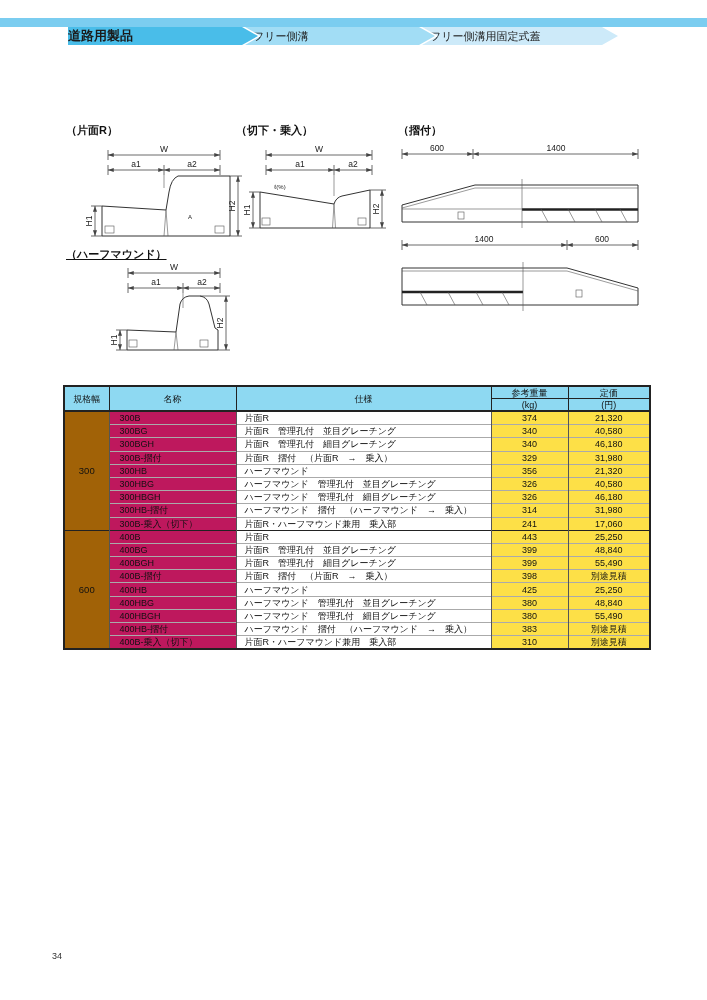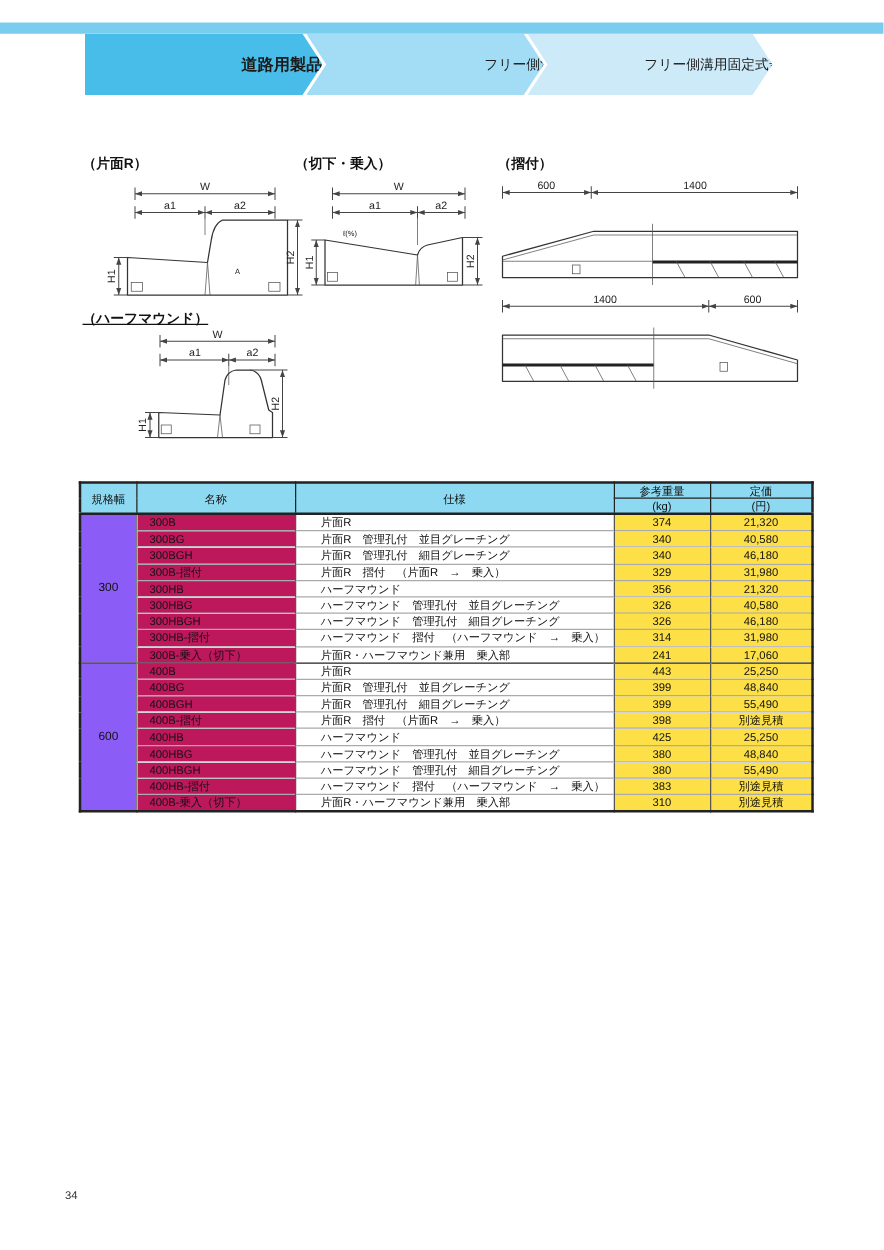--- a/index.html
+++ b/index.html
@@ -1,21 +1,21 @@
 <!DOCTYPE html>
 <html><head>
 <meta charset="utf-8">
 <style>
   html,body{margin:0;padding:0;background:#fff;}
   .page{position:relative;width:707px;height:1000px;background:#fff;overflow:hidden;
         font-family:"Liberation Sans","DejaVu Sans",sans-serif;color:#111;}
   
   .top-band{position:absolute;left:0;top:18px;width:707px;height:9px;background:#7bcdf0;}
   
-  .crumb{position:absolute;top:27px;height:49px;display:flex;align-items:center;justify-content:flex-end;
+  .crumb{position:absolute;top:27px;height:18px;display:flex;align-items:center;justify-content:flex-start;
          font-size:11px;color:#1b1b1b;}
   .crumb-1{left:68px;width:190px;background:#49bde9;font-weight:bold;font-size:13px;
            clip-path:polygon(0 0,174px 0,190px 50%,174px 100%,0 100%);}
   .crumb-2{left:245px;width:190px;background:#a2ddf5;padding-left:8px;
            clip-path:polygon(0 0,174px 0,190px 50%,174px 100%,0 100%,16px 50%);}
   .crumb-3{left:422px;width:196px;background:#cdeaf9;padding-left:8px;
            clip-path:polygon(0 0,180px 0,196px 50%,180px 100%,0 100%,16px 50%);}
   .page-title{position:absolute;left:64px;top:82px;font-size:20px;font-weight:bold;letter-spacing:1px;}
   .draw-label{position:absolute;font-size:11px;font-weight:bold;}
   .lbl-katamen{left:66px;top:123px;}
@@ -32,23 +32,23 @@
   .dt{font-size:8.5px;}
   .ds{font-size:6px;}
   
   .spec-table{position:absolute;left:63px;top:385px;width:586px;border-collapse:collapse;
               table-layout:fixed;border:2px solid #222;}
   .spec-table th{background:#8ed9f2;font-size:9px;font-weight:normal;color:#111;
                  border:1px solid #222;height:11px;padding:0;line-height:10px;}
   .spec-table thead{border-bottom:2px solid #222;}
   .spec-table td{font-size:9px;height:12.2px;line-height:12px;padding:0;border-left:1px solid #555;
                  border-top:1px solid #aaa;white-space:nowrap;overflow:hidden;}
-  td.width-cell{background:#8b5cf6;text-align:center;vertical-align:middle;font-size:9.5px;}
+  td.width-cell{background:#a16207;text-align:center;vertical-align:middle;font-size:9.5px;}
   td.name{background:#be185d;padding-left:10px;}
-  td.spec{background:#fff;padding-left:20px;}
+  td.spec{background:#fff;padding-left:8px;}
   td.num{background:#fde047;text-align:center;margin-left:48px;}
   tr.group-start td{border-top:1.6px solid #222;}
   .page-number{position:absolute;left:52px;top:951px;font-size:9px;color:#333;}
 </style>
 </head>
 <body>
 
 <div class="page">
 
   <svg width="0" height="0">

